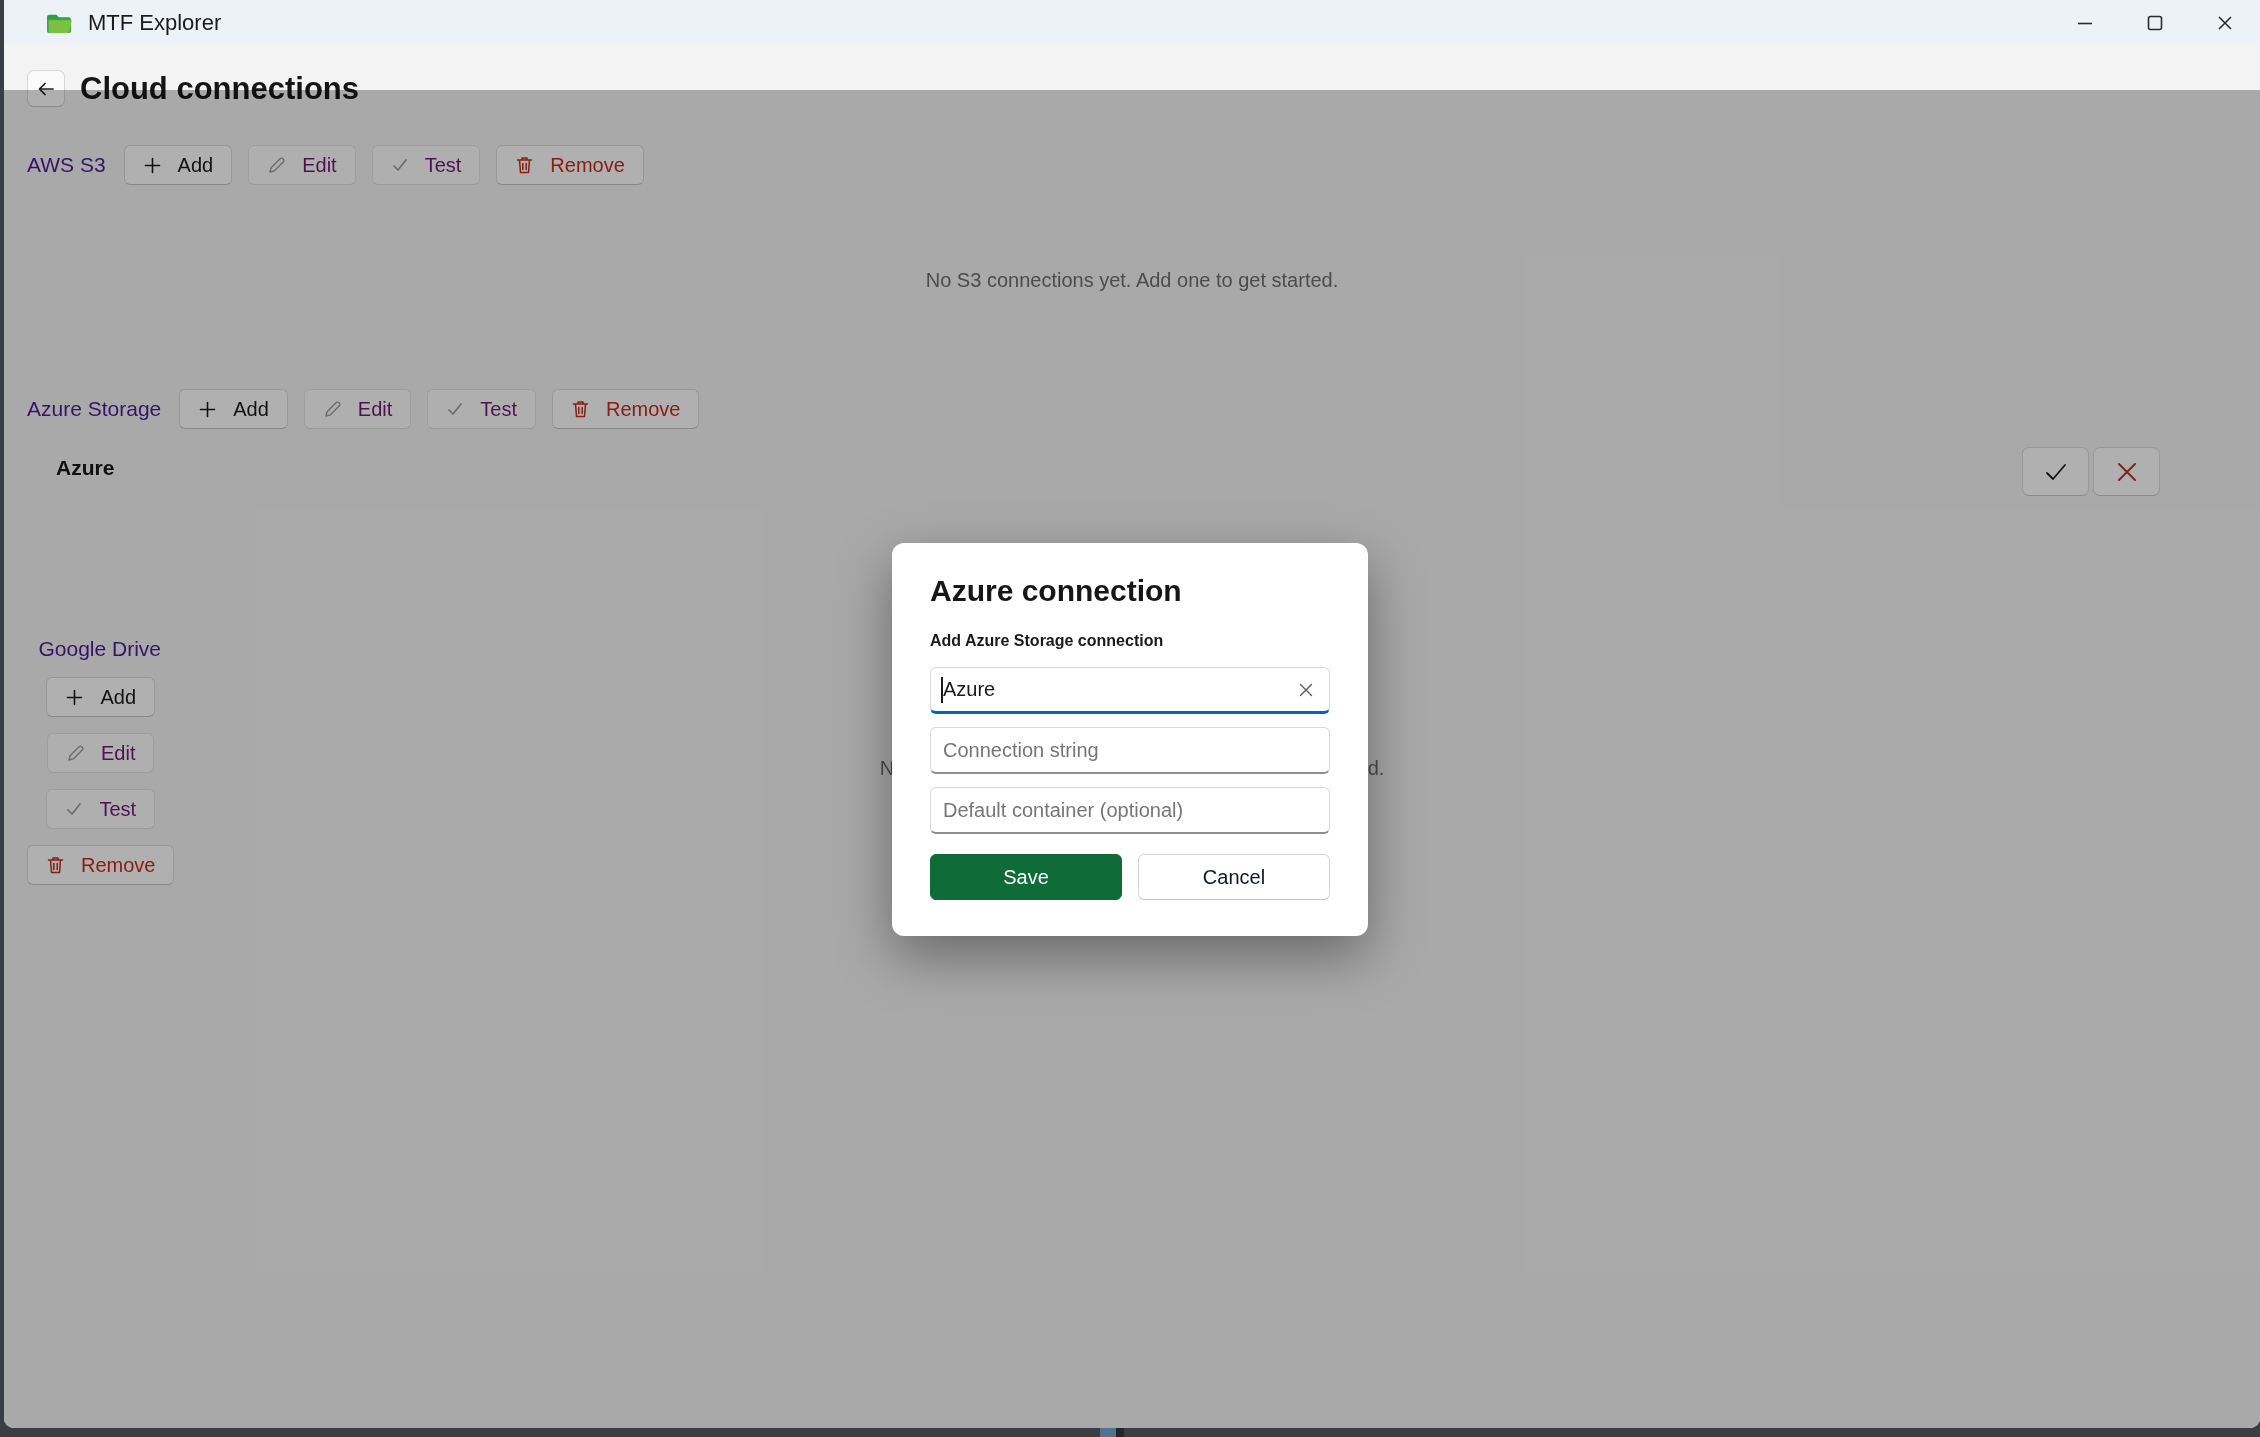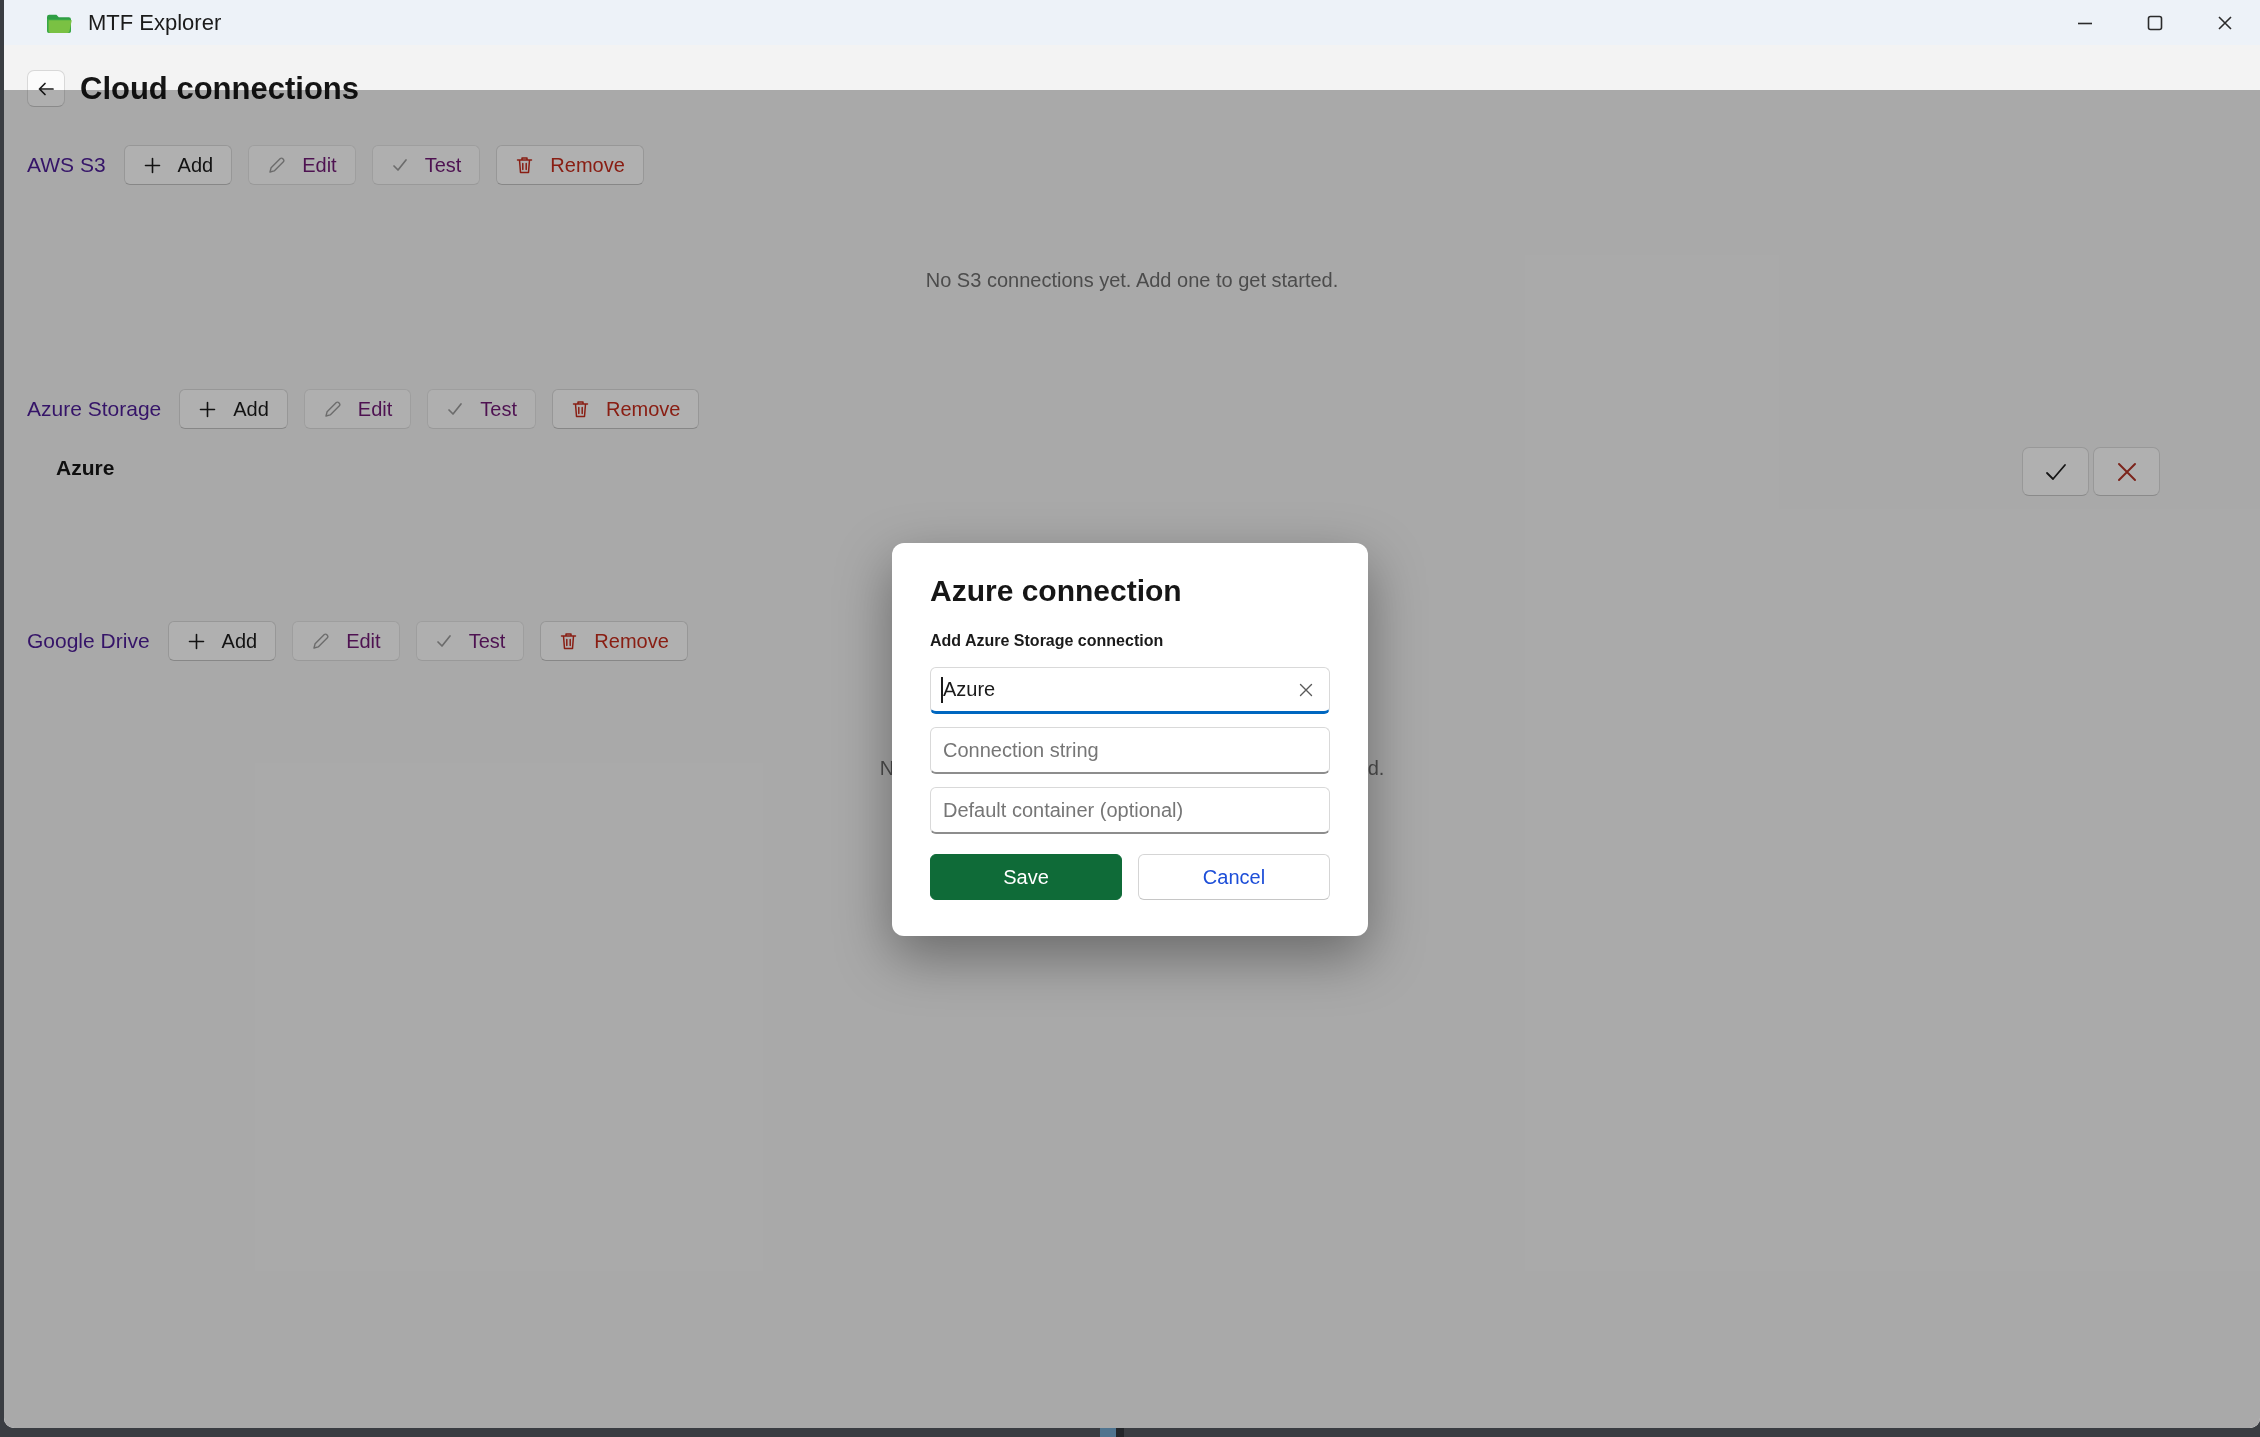--- a/index.html
+++ b/index.html
@@ -38,21 +38,21 @@
   .back-btn {
     width:38px; height:37px; border-radius:7px;
     background:#fbfbfb; border:1px solid #d8d8d8; border-bottom-color:#c6c6c6;
     display:flex; align-items:center; justify-content:center; cursor:pointer;
   }
   .page-title { font-size:31px; font-weight:bold; color:#161616; }
 
   .section-row { position:absolute; left:23px; display:flex; align-items:center; gap:16px; }
   .sec-aws    { top:100px; }
   .sec-azure  { top:344px; }
-  .sec-google { top:576px; }
+  .sec-google { top:592px;flex-direction:column; }
   .section-label { font-size:21px; font-weight:normal; color:#4c1d95; margin-right:2px; }
 
   .btn {
     display:inline-flex; align-items:center; justify-content:center; gap:16px;
     height:40px; padding:0 18px;
     background:#fdfdfd; border:1px solid #d8d8d8; border-bottom-color:#c2c2c2;
     border-radius:6px; font-size:20px; color:#1b1b1b; cursor:pointer;
     font-family:"Liberation Sans", sans-serif;
   }
   .btn svg { flex:0 0 auto; }
@@ -106,21 +106,21 @@
     background:transparent; border:none; display:flex; align-items:center; justify-content:center;
     cursor:pointer;
   }
   .modal-buttons { display:flex; gap:16px; margin-top:20px; }
   .modal-btn {
     flex:1; height:46px; border-radius:6px; font-size:20px; cursor:pointer;
     font-family:"Liberation Sans", sans-serif;
     display:flex; align-items:center; justify-content:center;
   }
   .save-btn { background:#0f6b38; color:#ffffff; border:1px solid #0f6b38; }
-  .cancel-btn { background:#ffffff; color:#1d4ed8; border:1px solid #d5d5d5; border-bottom-color:#c6c6c6; }
+  .cancel-btn { background:#ffffff; color:#0f172a; border:1px solid #d5d5d5; border-bottom-color:#c6c6c6; }
 
   .taskbar-notch { position:absolute; left:1100px; bottom:0; width:16px; height:9px; background:#50748f; }
   .taskbar-notch-dark { position:absolute; left:1116px; bottom:0; width:8px; height:9px; background:#23262a; }
 </style>
 </head>
 <body>
 
 <div class="window">
 
   <div class="titlebar">

